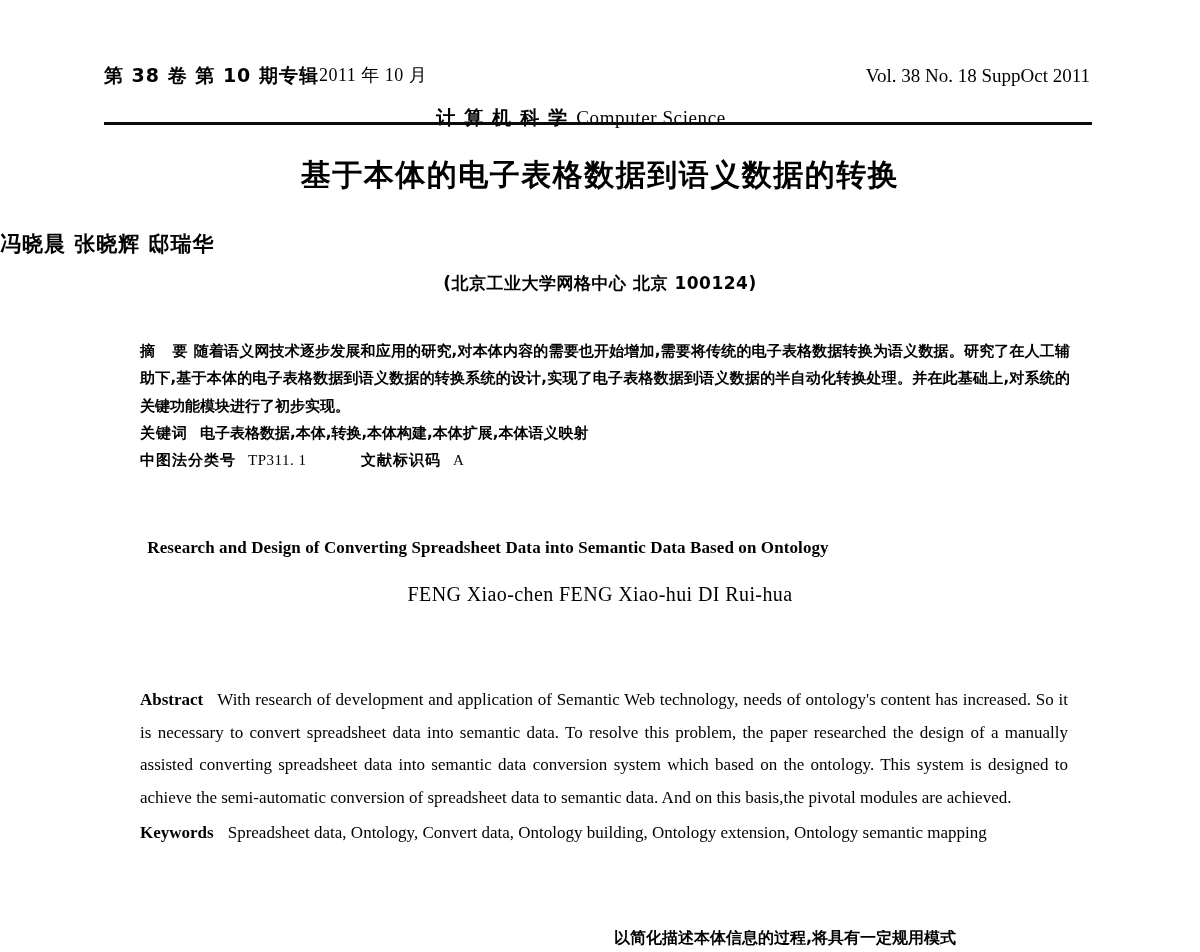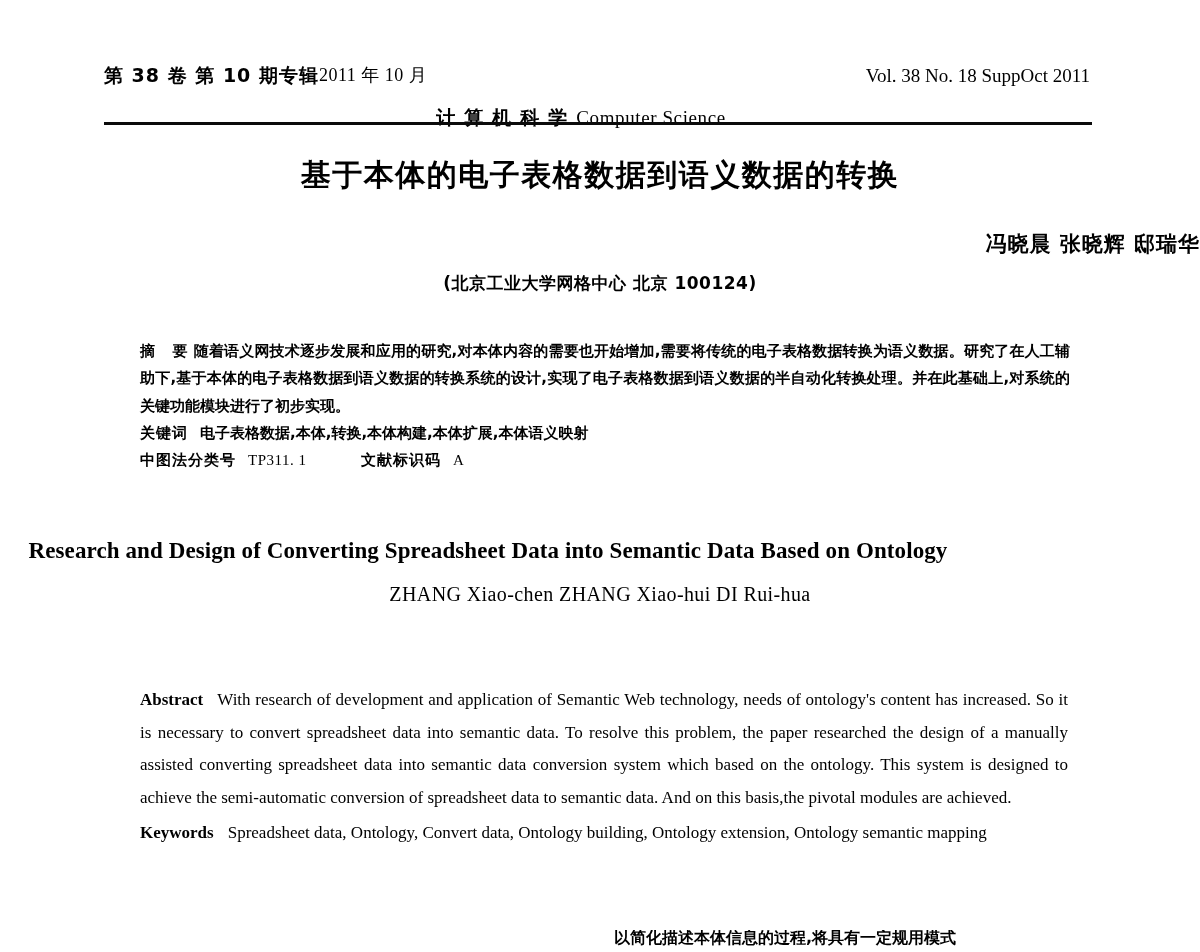--- a/index.html
+++ b/index.html
@@ -98,21 +98,21 @@
     font-family: "DejaVu Sans", sans-serif;
     font-weight: 700;
     font-size: 30px;
     letter-spacing: 1.5px;
   }
   .authors-cn {
     position: absolute;
     left: 0;
     top: 230px;
     width: 1200px;
-    text-align: right;
+    text-align: left;
     font-family: "DejaVu Sans", sans-serif;
     font-weight: 700;
     font-size: 21px;
     letter-spacing: 1px;
   }
   .affil-cn {
     position: absolute;
     left: 0;
     top: 272px;
     width: 1200px;
@@ -159,21 +159,21 @@
 
   
   .title-en {
     position: absolute;
     left: 0;
     top: 538px;
     width: 976px;
     text-align: center;
     font-family: "Liberation Serif", serif;
     font-weight: 700;
-    font-size: 23px;
+    font-size: 17px;
     letter-spacing: 0.1px;
   }
   .authors-en {
     position: absolute;
     left: 0;
     top: 583px;
     width: 1200px;
     text-align: center;
     font-family: "Liberation Serif", serif;
     font-size: 20px;
@@ -272,21 +272,21 @@
 
     <div class="cn-line">
       <span class="cn-label-tight">中图法分类号</span><span class="mono-num">TP311. 1</span>
       <span class="cn-gap"></span>
       <span class="cn-label-tight">文献标识码</span><span class="mono-num">A</span>
     </div>
 
   </div>
 
   <div class="title-en">Research and Design of Converting Spreadsheet Data into Semantic Data Based on Ontology</div>
-  <div class="authors-en">ZHANG Xiao-chen   ZHANG Xiao-hui   DI Rui-hua</div>
+  <div class="authors-en">FENG Xiao-chen   FENG Xiao-hui   DI Rui-hua</div>
 
   <div class="en-block">
 
     <div class="en-abstract">
       <span class="en-label">Abstract</span><span>With research of development and application of Semantic Web technology, needs of ontology's content has increased. So it is necessary to convert spreadsheet data into semantic data. To resolve this problem, the paper researched the design of a manually assisted converting spreadsheet data into semantic data conversion system which based on the ontology. This system is designed to achieve the semi-automatic conversion of spreadsheet data to semantic data. And on this basis,the pivotal modules are achieved.</span>
     </div>
 
     <div class="en-keywords">
       <span class="en-label">Keywords</span><span>Spreadsheet data, Ontology, Convert data, Ontology building, Ontology extension, Ontology semantic mapping</span>
     </div>

